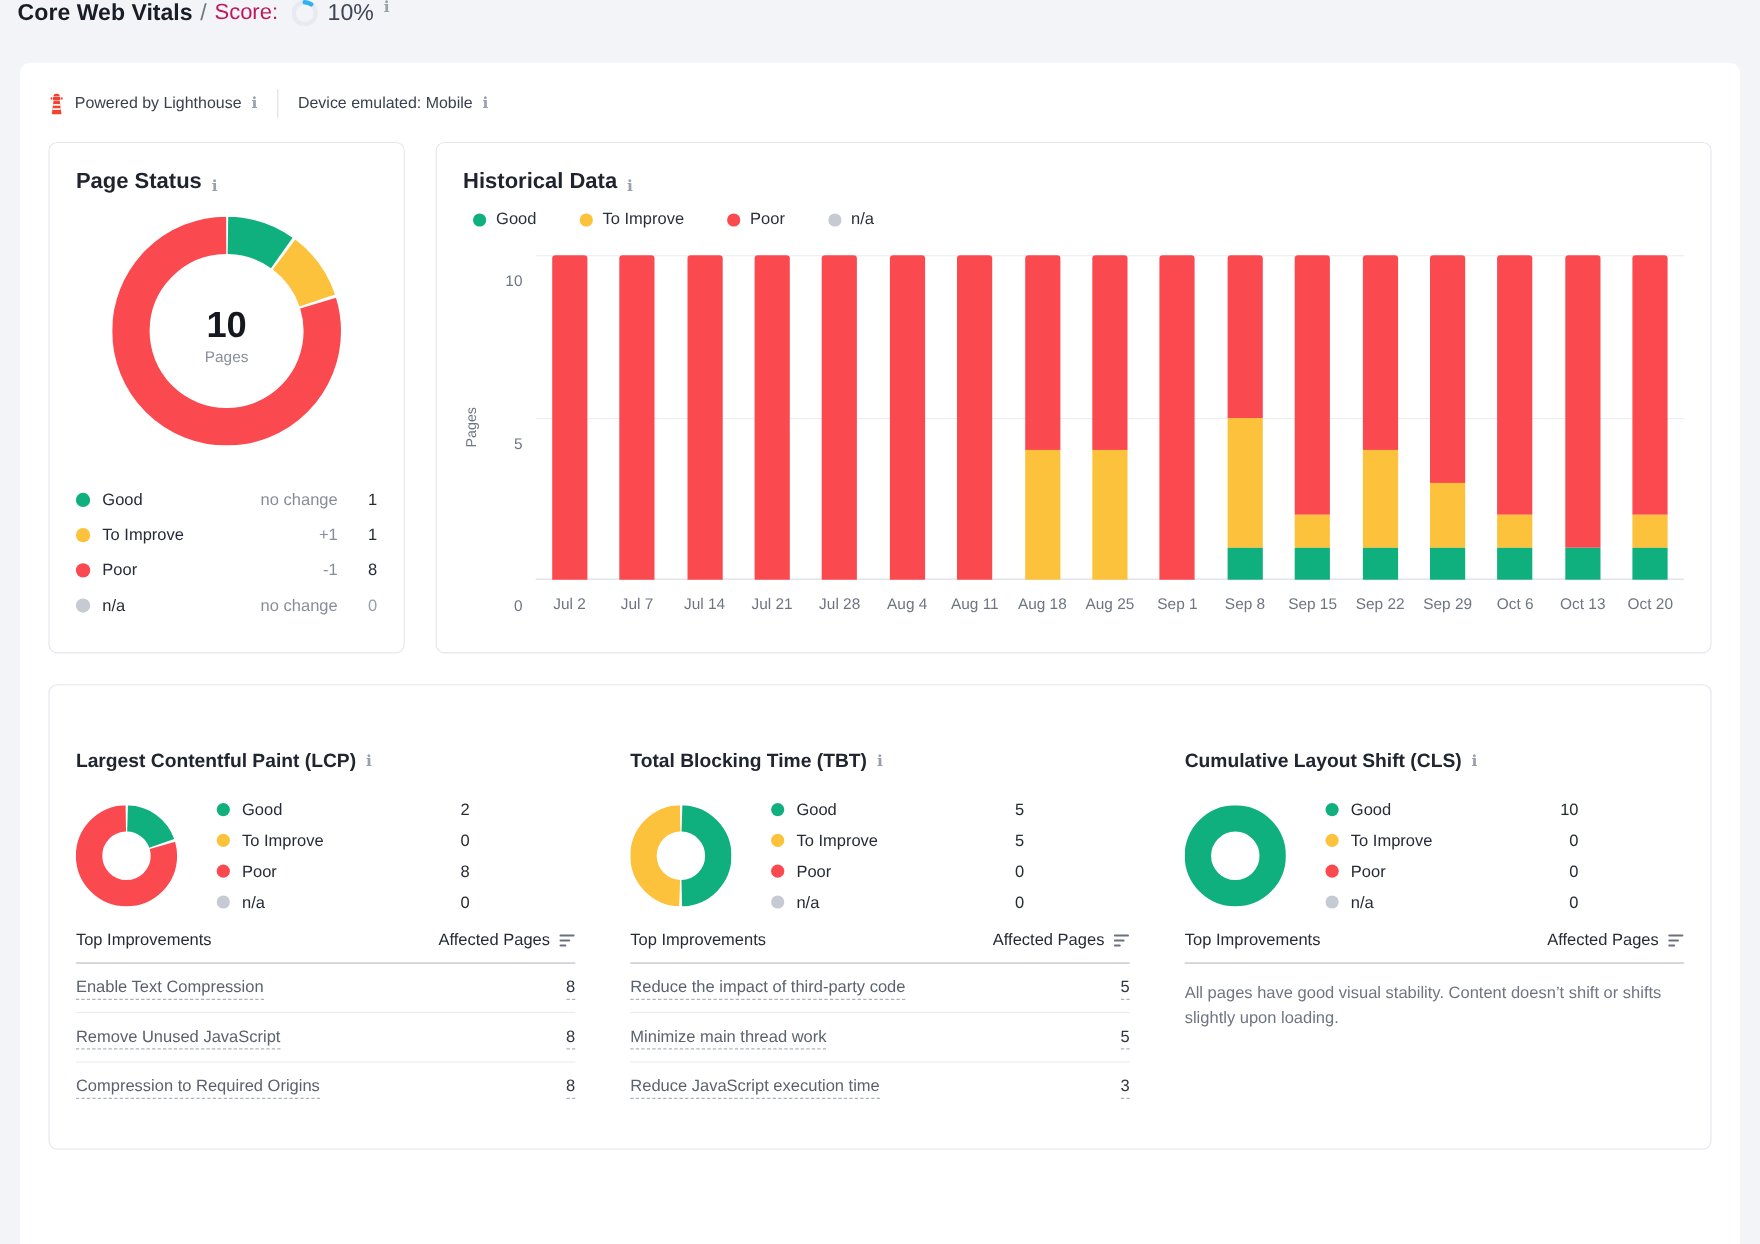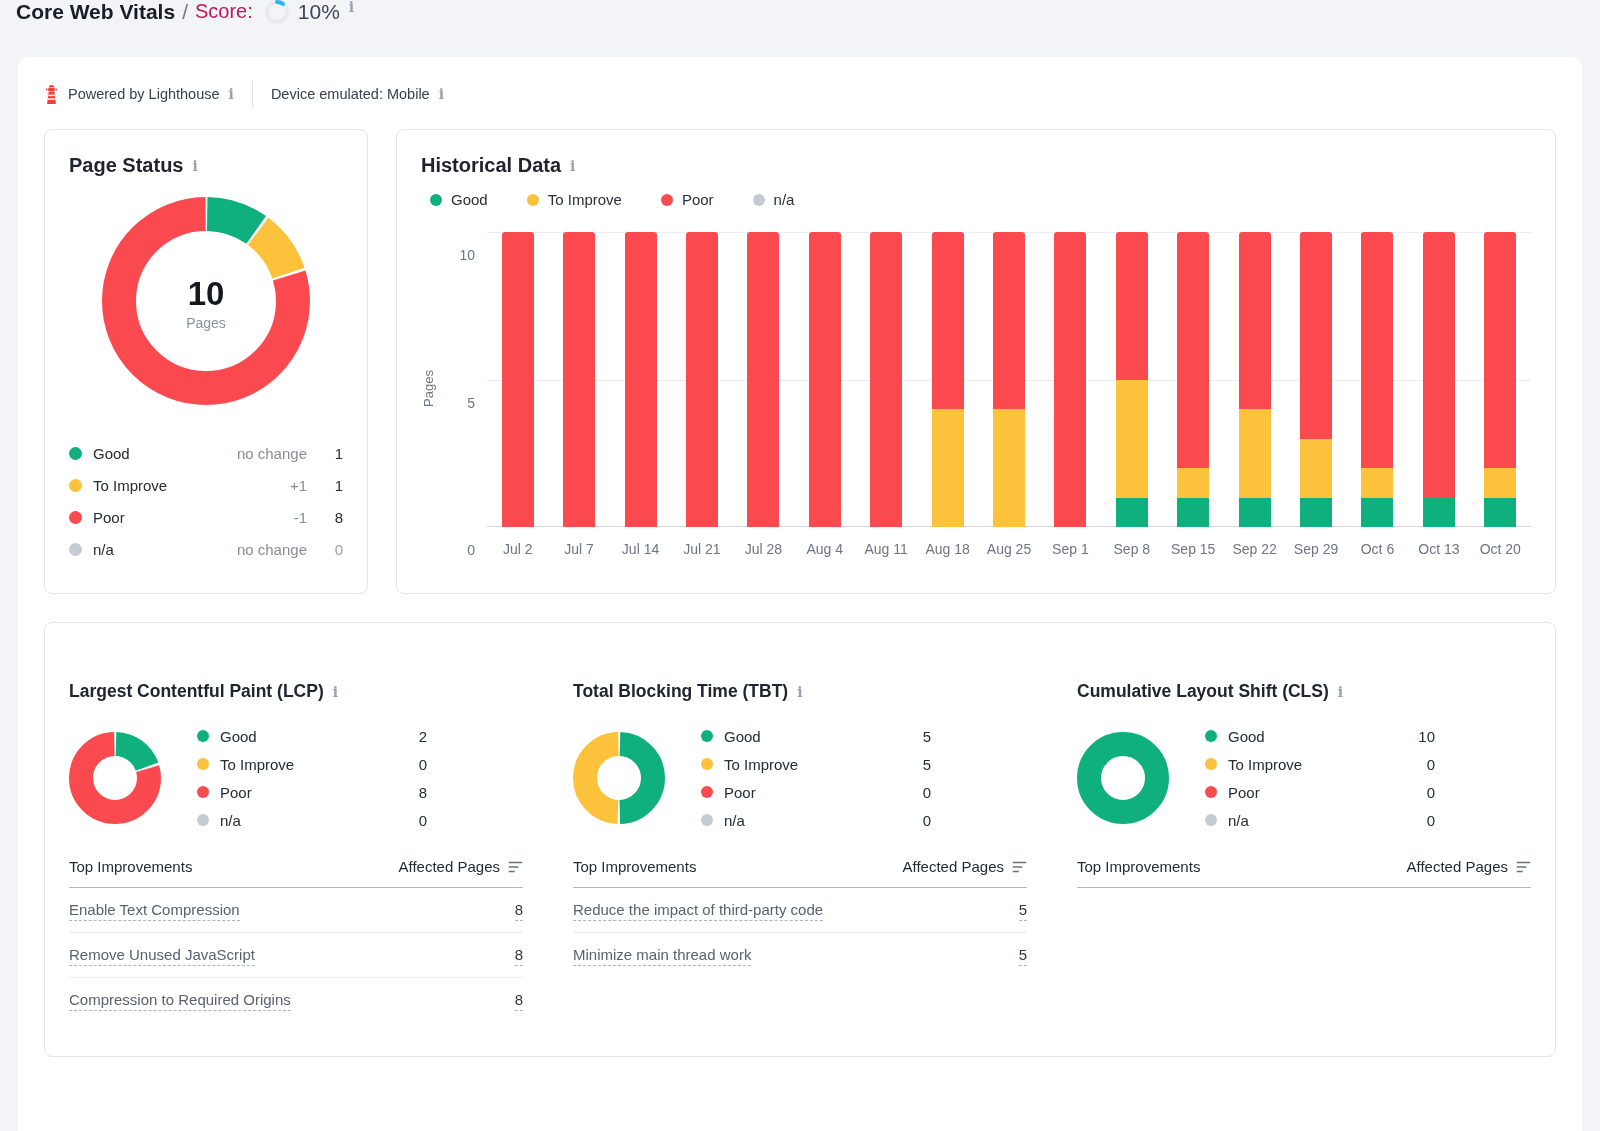--- a/index.html
+++ b/index.html
@@ -28,21 +28,21 @@
   }
   .meta-bar { display: flex; align-items: center; font-size: 14.5px; color: #3a404c; }
   .meta-item { display: flex; align-items: center; }
   .lighthouse-icon { margin-right: 9px; display: inline-flex; }
   .meta-divider { width: 1px; height: 26px; background: #dcdfe5; margin: 0 18px; }
   
   .cards-row { display: flex; gap: 28px; margin-top: 22px; }
   .panel-card { border: 1px solid #e3e6eb; border-radius: 8px; padding: 24px; height: 465px; background: #fff; }
   .page-status-card { width: 324px; flex: none; }
   .historical-card { flex: 1; }
-  .card-title-row { display: flex; align-items: center; }
+  .card-title-row { display: flex; align-items: flex-end; }
   .card-title { font-size: 20px; font-weight: 700; color: #1e232e; }
   
   .donut-wrap { position: relative; width: 208px; margin: 20px auto 0; }
   .donut-center { position: absolute; inset: 0; display: flex; flex-direction: column; align-items: center; justify-content: center; }
   .donut-center-value { font-size: 33px; font-weight: 700; color: #15181e; }
   .donut-center-label { font-size: 14px; color: #8a909b; margin-top: 2px; }
   .status-legend { margin-top: 28px; }
   .status-legend-row { display: flex; align-items: center; padding: 7.5px 0; font-size: 15px; }
   .dot { width: 13px; height: 13px; border-radius: 50%; flex: none; }
   .status-legend-label { margin-left: 11px; color: #262b35; }
@@ -77,21 +77,21 @@
   .metrics-subtitle { font-size: 15px; color: #6e7582; margin-top: 9px; }
   .metrics-grid { display: grid; grid-template-columns: 1fr 1fr 1fr; column-gap: 50px; margin-top: 32px; }
   .metric-title-row { display: flex; align-items: center; }
   .metric-title { font-size: 17.5px; font-weight: 700; color: #20252f; }
   .metric-top { display: flex; align-items: center; margin-top: 20px; }
   .mini-legend { margin-left: 36px; width: 230px; }
   .mini-legend-row { display: flex; align-items: center; padding: 5.5px 0; font-size: 15px; }
   .mini-legend-row .dot { width: 12px; height: 12px; }
   .mini-legend-label { margin-left: 11px; color: #262b35; }
   .mini-legend-value { margin-left: auto; color: #262b35; }
-  .imp-table { margin-top: 24px; }
+  .imp-table { margin-top: 12px; }
   .imp-head { display: flex; align-items: center; padding-bottom: 12px; border-bottom: 1px solid #b3b9c3; font-size: 15px; color: #262b35; }
   .imp-head-right { margin-left: auto; display: flex; align-items: center; gap: 8px; cursor: pointer; }
   .imp-row { display: flex; align-items: center; padding: 13px 0 11px; border-bottom: 1px solid #e9ebef; font-size: 15px; }
   .imp-row:last-child { border-bottom: none; }
   .imp-link { color: #5a626d; border-bottom: 1px dashed #aeb4be; padding-bottom: 2px; cursor: pointer; }
   .imp-pages { margin-left: auto; color: #30353f; border-bottom: 1px dashed #aeb4be; padding-bottom: 2px; cursor: pointer; }
   .cls-note { margin-top: 16px; font-size: 15px; color: #6e7582; line-height: 1.5; max-width: 440px; }
 </style>
 </head>
 <body>
@@ -459,20 +459,24 @@
       </div>
       <div class="imp-rows">
               <div class="imp-row">
                 <span class="imp-link">Reduce the impact of third-party code</span>
                 <span class="imp-pages">5</span>
               </div>
               <div class="imp-row">
                 <span class="imp-link">Minimize main thread work</span>
                 <span class="imp-pages">5</span>
               </div>
+              <div class="imp-row">
+                <span class="imp-link">Reduce JavaScript execution time</span>
+                <span class="imp-pages">3</span>
+              </div>
             </div>
 
     </div>
   </div>
 
   <div class="metric-panel">
     <div class="metric-title-row">
       <span class="metric-title">Cumulative Layout Shift (CLS)</span>
       <span class="info-icon">i</span>
     </div>
@@ -511,17 +515,18 @@
           <svg width="15" height="12" viewBox="0 0 15 12">
             <g stroke="#6a717e" stroke-width="1.7" stroke-linecap="round">
               <line x1="1.5" y1="1.5" x2="13.5" y2="1.5"></line>
               <line x1="1.5" y1="6" x2="9.5" y2="6"></line>
               <line x1="1.5" y1="10.5" x2="6" y2="10.5"></line>
             </g>
           </svg>
         </span>
       </div>
       <div class="imp-rows"></div>
+      <div class="cls-note" style="display: block;">All pages have good visual stability. Content doesn’t shift or shifts slightly upon loading.</div>
     </div>
   </div>
 </div>
   </div>
 </div>
 
 </body></html>

